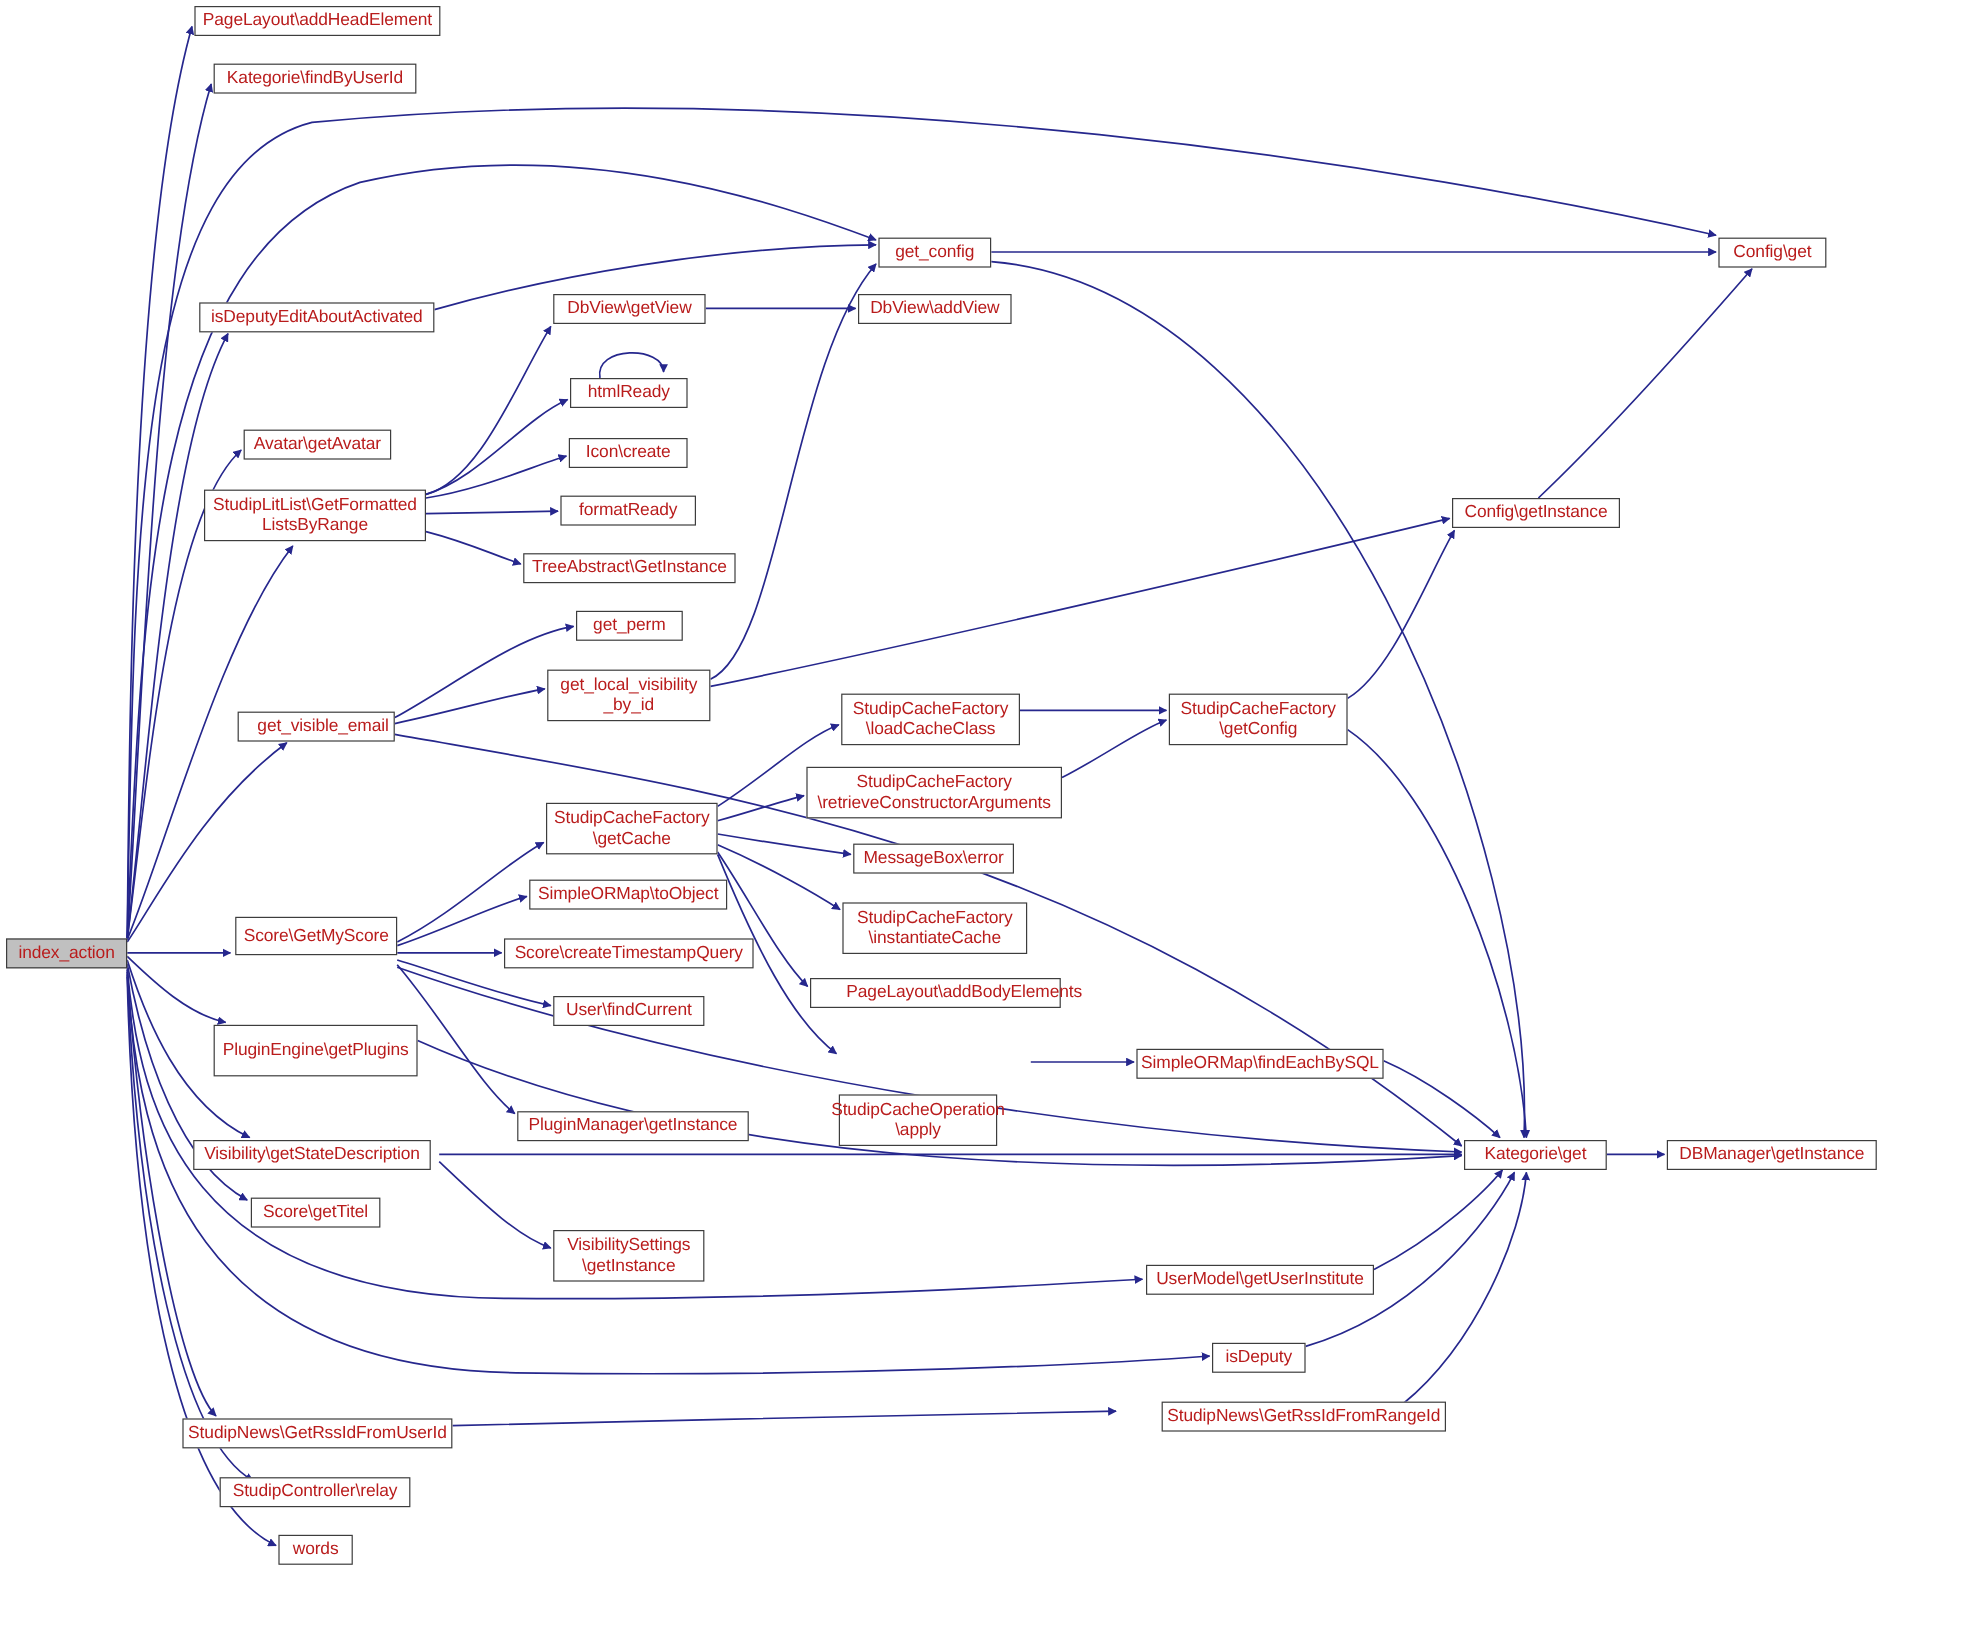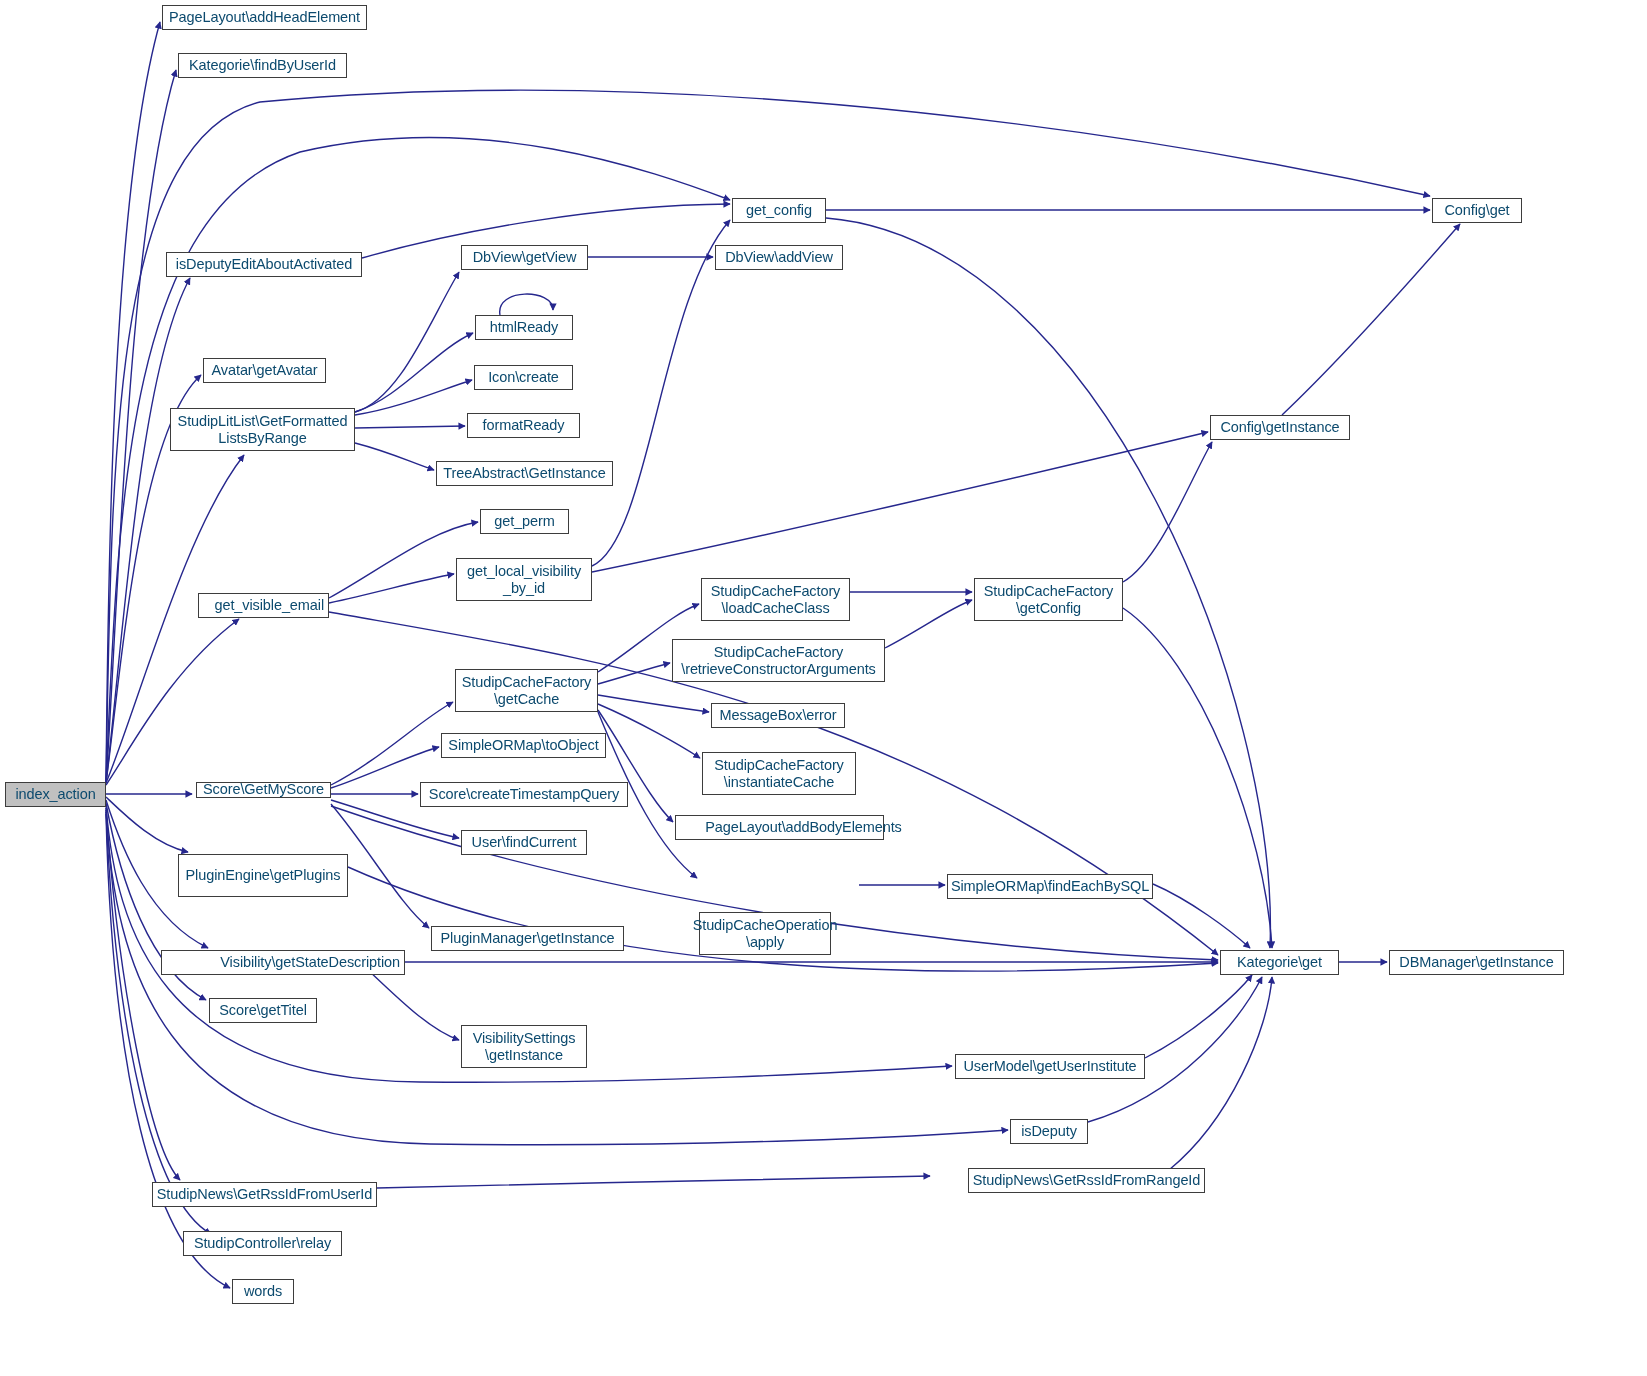--- a/index.html
+++ b/index.html
@@ -22,21 +22,21 @@
     top: 0;
     width: 1647px;
     height: 1376px;
     pointer-events: none;
   }
   .node {
     position: absolute;
     box-sizing: border-box;
     border: 1px solid #3d3d3d;
     background: #ffffff;
-    color: #0c4a6e;
+    color: #b91c1c;
     font-size: 14.5px;
     line-height: 1.12;
     display: flex;
     align-items: center;
     justify-content: center;
     text-align: center;
     white-space: pre-line;
     letter-spacing: -0.1px;
     z-index: 5;
   }
@@ -144,30 +144,30 @@
 \getConfig</span></div>
       <div class="node" style="left: 198px; top: 593px; width: 131px; height: 25px; justify-content: flex-end;"><span class="lbl">get_visible_email</span></div>
       <div class="node" style="left: 672px; top: 639px; width: 213px; height: 43px;"><span class="lbl">StudipCacheFactory
 \retrieveConstructorArguments</span></div>
       <div class="node" style="left: 455px; top: 669px; width: 143px; height: 43px;"><span class="lbl">StudipCacheFactory
 \getCache</span></div>
       <div class="node" style="left: 711px; top: 703px; width: 134px; height: 25px;"><span class="lbl">MessageBox\error</span></div>
       <div class="node" style="left: 441px; top: 733px; width: 165px; height: 25px;"><span class="lbl">SimpleORMap\toObject</span></div>
       <div class="node" style="left: 702px; top: 752px; width: 154px; height: 43px;"><span class="lbl">StudipCacheFactory
 \instantiateCache</span></div>
-      <div class="node" style="left: 196px; top: 782px; width: 135px; height: 16px; align-items: flex-end;"><span class="lbl">Score\GetMyScore</span></div>
+      <div class="node" style="left: 196px; top: 764px; width: 135px; height: 32px;"><span class="lbl">Score\GetMyScore</span></div>
       <div class="node" style="left: 420px; top: 782px; width: 208px; height: 25px;"><span class="lbl">Score\createTimestampQuery</span></div>
       <div class="node" style="left: 675px; top: 815px; width: 209px; height: 25px; padding-left: 48px;"><span class="lbl">PageLayout\addBodyElements</span></div>
       <div class="node" style="left: 461px; top: 830px; width: 126px; height: 25px;"><span class="lbl">User\findCurrent</span></div>
       <div class="node" style="left: 178px; top: 854px; width: 170px; height: 43px;"><span class="lbl">PluginEngine\getPlugins</span></div>
       <div class="node" style="left: 699px; top: 912px; width: 132px; height: 43px;"><span class="lbl">StudipCacheOperation
 \apply</span></div>
       <div class="node" style="left: 947px; top: 874px; width: 206px; height: 25px;"><span class="lbl">SimpleORMap\findEachBySQL</span></div>
       <div class="node" style="left: 431px; top: 926px; width: 193px; height: 25px;"><span class="lbl">PluginManager\getInstance</span></div>
-      <div class="node" style="left: 161px; top: 950px; width: 244px; height: 25px; justify-content: flex-end;"><span class="lbl">Visibility\getStateDescription</span></div>
+      <div class="node" style="left: 161px; top: 950px; width: 198px; height: 25px;"><span class="lbl">Visibility\getStateDescription</span></div>
       <div class="node" style="left: 1220px; top: 950px; width: 119px; height: 25px;"><span class="lbl">Kategorie\get</span></div>
       <div class="node" style="left: 1389px; top: 950px; width: 175px; height: 25px;"><span class="lbl">DBManager\getInstance</span></div>
       <div class="node" style="left: 209px; top: 998px; width: 108px; height: 25px;"><span class="lbl">Score\getTitel</span></div>
       <div class="node" style="left: 461px; top: 1025px; width: 126px; height: 43px;"><span class="lbl">VisibilitySettings
 \getInstance</span></div>
       <div class="node" style="left: 955px; top: 1054px; width: 190px; height: 25px;"><span class="lbl">UserModel\getUserInstitute</span></div>
       <div class="node" style="left: 1010px; top: 1119px; width: 78px; height: 25px;"><span class="lbl">isDeputy</span></div>
       <div class="node" style="left: 932px; top: 1168px; width: 237px; height: 25px; margin-left: 36px;"><span class="lbl">StudipNews\GetRssIdFromRangeId</span></div>
       <div class="node" style="left: 152px; top: 1182px; width: 225px; height: 25px;"><span class="lbl">StudipNews\GetRssIdFromUserId</span></div>
       <div class="node" style="left: 183px; top: 1231px; width: 159px; height: 25px;"><span class="lbl">StudipController\relay</span></div>

